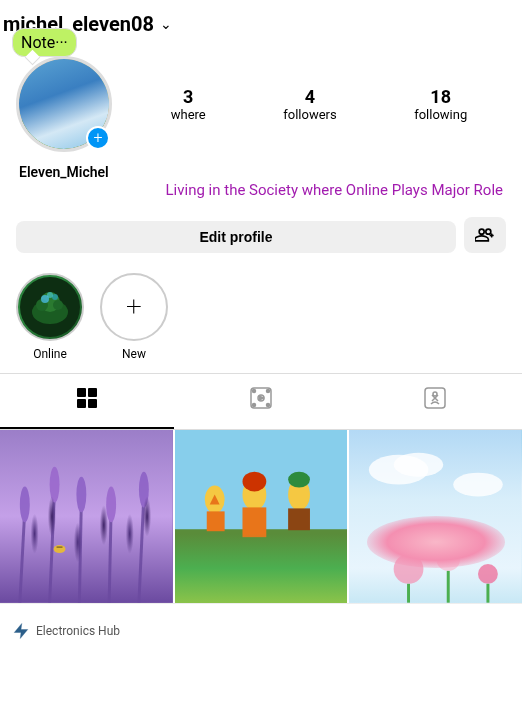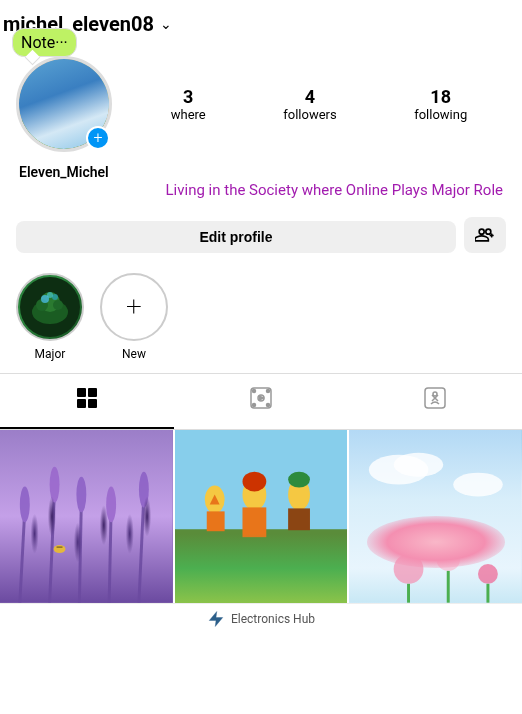--- a/index.html
+++ b/index.html
@@ -312,22 +312,22 @@
       right: 10%;
       height: 30%;
       background: radial-gradient(ellipse, #f9b7c8 0%, #f48fb1 50%, transparent 80%);
       border-radius: 50%;
     }
 
     
     .footer {
       display: flex;
       align-items: center;
-      justify-content: center;
-      padding: 6px 12px;
+      justify-content: flex-start;
+      padding: 18px 12px;
       background: #fff;
       border-top: 1px solid #eee;
     }
     .footer-logo {
       display: flex;
       align-items: center;
       gap: 6px;
       font-size: 12px;
       color: #555;
     }
@@ -413,21 +413,21 @@
         <ellipse cx="30" cy="35" rx="18" ry="12" fill="#1a5c22"></ellipse>
         <circle cx="30" cy="25" r="10" fill="#2a7a30"></circle>
         <circle cx="22" cy="28" r="6" fill="#1e6628"></circle>
         <circle cx="38" cy="28" r="5" fill="#1e6628"></circle>
 
         <circle cx="25" cy="22" r="4" fill="#4fc3f7" opacity="0.7"></circle>
         <circle cx="35" cy="20" r="3" fill="#29b6f6" opacity="0.5"></circle>
         <circle cx="30" cy="18" r="3" fill="#4dd0e1" opacity="0.6"></circle>
       </svg>
     </div>
-    <span class="story-label">Major</span>
+    <span class="story-label">Online</span>
   </div>
   <div class="story-item">
     <div class="story-circle new-circle">
       <span class="plus-icon">+</span>
     </div>
     <span class="story-label">New</span>
   </div>
 </div>
 
 <div class="tab-bar">

